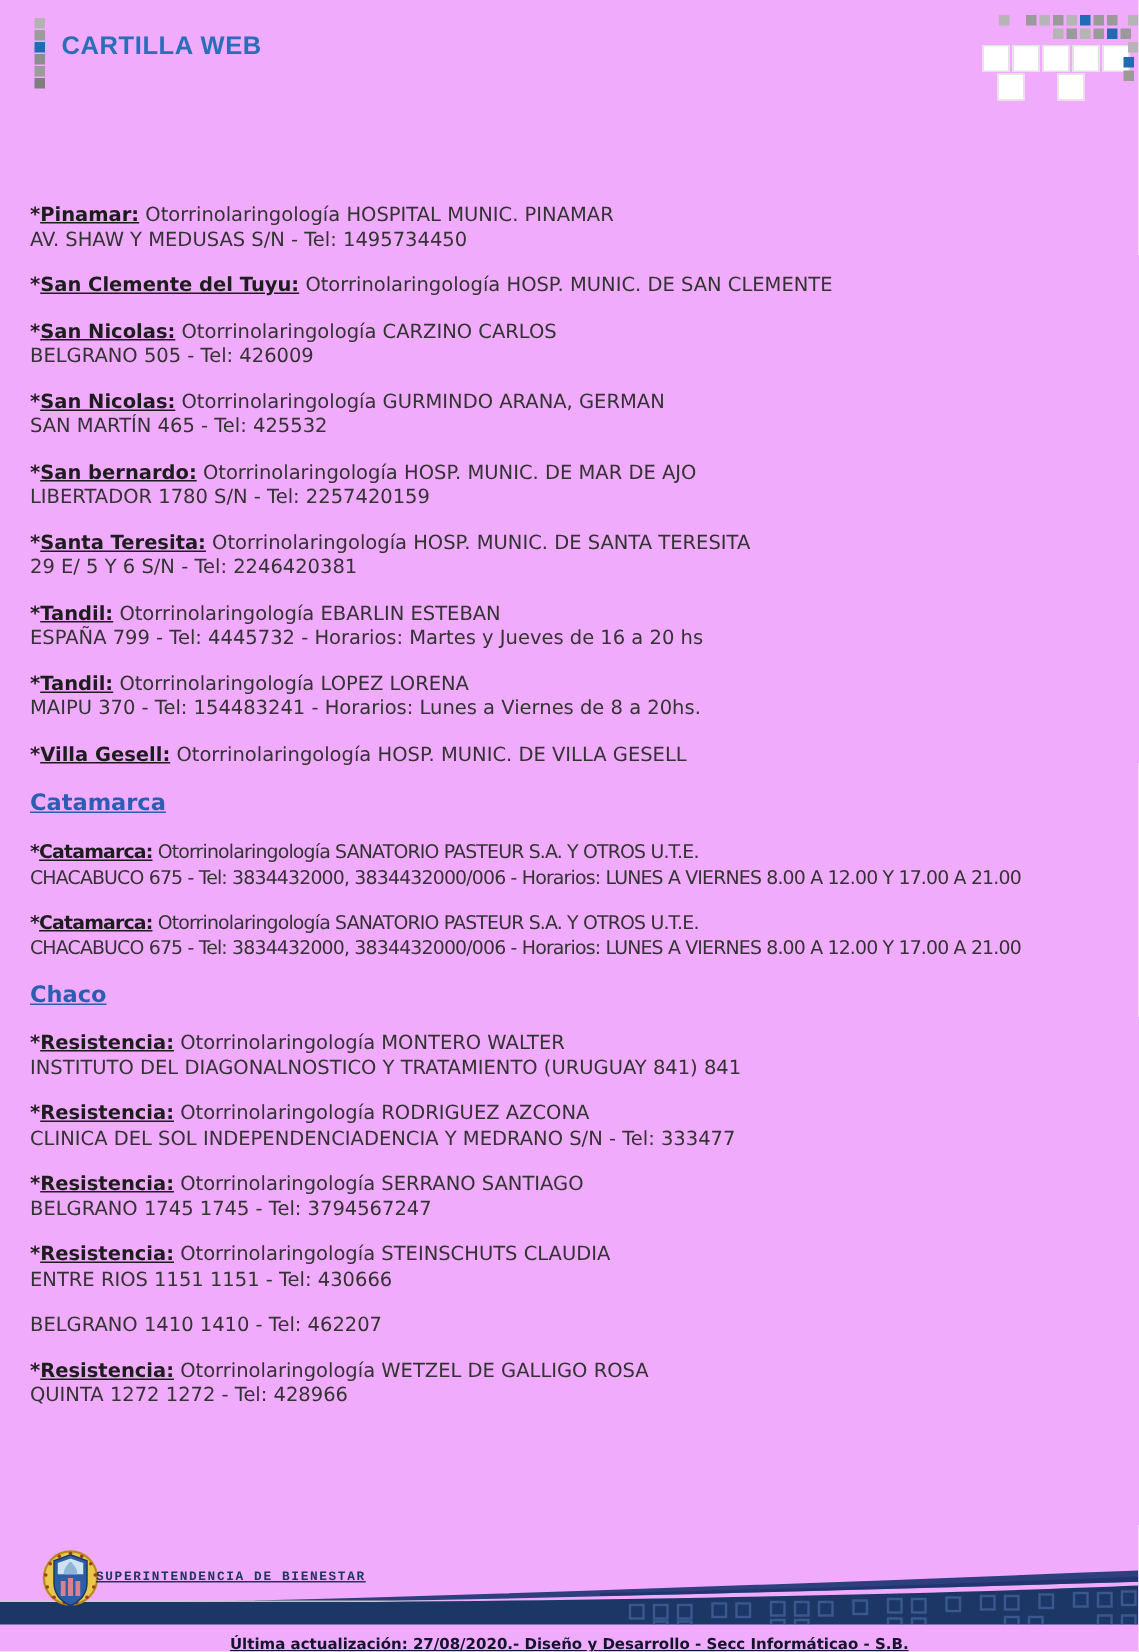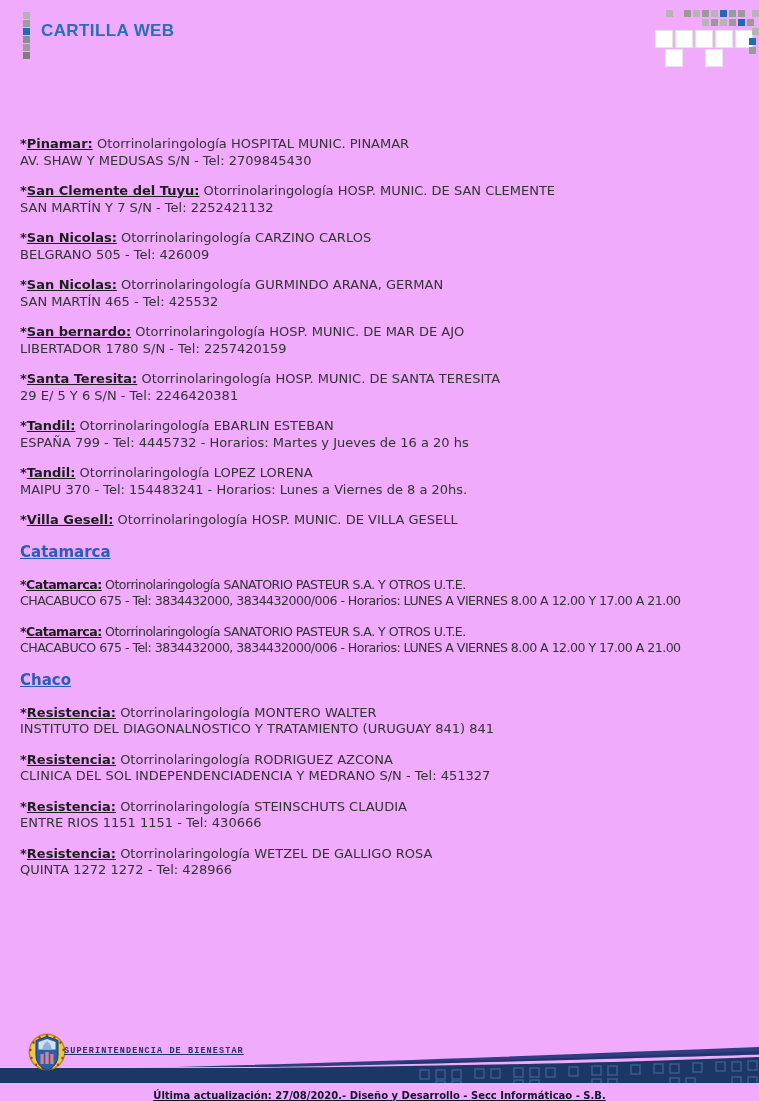--- a/index.html
+++ b/index.html
@@ -82,26 +82,25 @@
       <div class="sq l" style="left:99px;top:20px"></div>
 
       <div class="sq b" style="left:96px;top:30px"></div>
       <div class="sq" style="left:96px;top:39px"></div>
     </div>
   </div>
 
   <div id="content">
     <div class="entry">
       <div class="line1"><span class="star">*</span><span class="city">Pinamar:</span><span class="rest"> Otorrinolaringología HOSPITAL MUNIC. PINAMAR</span></div>
-      <div class="line2">AV. SHAW Y MEDUSAS S/N - Tel: 2709845430</div>
+      <div class="line2">AV. SHAW Y MEDUSAS S/N - Tel: 1495734450</div>
     </div>
 
     <div class="entry">
       <div class="line1"><span class="star">*</span><span class="city">San Clemente del Tuyu:</span><span class="rest"> Otorrinolaringología HOSP. MUNIC. DE SAN CLEMENTE</span></div>
-      <div class="line2">SAN MARTÍN Y 7 S/N - Tel: 2252421132</div>
     </div>
 
     <div class="entry">
       <div class="line1"><span class="star">*</span><span class="city">San Nicolas:</span><span class="rest"> Otorrinolaringología CARZINO CARLOS</span></div>
       <div class="line2">BELGRANO 505 - Tel: 426009</div>
     </div>
 
     <div class="entry">
       <div class="line1"><span class="star">*</span><span class="city">San Nicolas:</span><span class="rest"> Otorrinolaringología GURMINDO ARANA, GERMAN</span></div>
       <div class="line2">SAN MARTÍN 465 - Tel: 425532</div>
@@ -145,30 +144,35 @@
 
     <a class="section-title">Chaco</a>
 
     <div class="entry">
       <div class="line1"><span class="star">*</span><span class="city">Resistencia:</span><span class="rest"> Otorrinolaringología MONTERO WALTER</span></div>
       <div class="line2">INSTITUTO DEL DIAGONALNOSTICO Y TRATAMIENTO (URUGUAY 841) 841</div>
     </div>
 
     <div class="entry">
       <div class="line1"><span class="star">*</span><span class="city">Resistencia:</span><span class="rest"> Otorrinolaringología RODRIGUEZ AZCONA</span></div>
-      <div class="line2">CLINICA DEL SOL INDEPENDENCIADENCIA Y MEDRANO S/N - Tel: 451327</div>
-    </div>
-
+      <div class="line2">CLINICA DEL SOL INDEPENDENCIADENCIA Y MEDRANO S/N - Tel: 333477</div>
+    </div>
+
+    <div class="entry">
+      <div class="line1"><span class="star">*</span><span class="city">Resistencia:</span><span class="rest"> Otorrinolaringología SERRANO SANTIAGO</span></div>
+      <div class="line2">BELGRANO 1745 1745 - Tel: 3794567247</div>
+    </div>
 
     <div class="entry">
       <div class="line1"><span class="star">*</span><span class="city">Resistencia:</span><span class="rest"> Otorrinolaringología STEINSCHUTS CLAUDIA</span></div>
       <div class="line2">ENTRE RIOS 1151 1151 - Tel: 430666</div>
     </div>
 
     <div class="entry">
+      <div class="line2">BELGRANO 1410 1410 - Tel: 462207</div>
     </div>
 
     <div class="entry">
       <div class="line1"><span class="star">*</span><span class="city">Resistencia:</span><span class="rest"> Otorrinolaringología WETZEL DE GALLIGO ROSA</span></div>
       <div class="line2">QUINTA 1272 1272 - Tel: 428966</div>
     </div>
   </div>
 
   <div id="footer">
 

